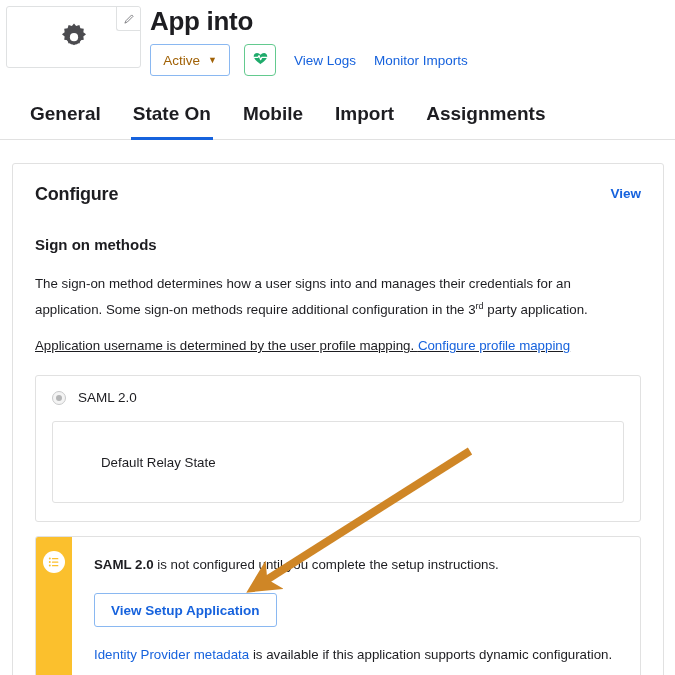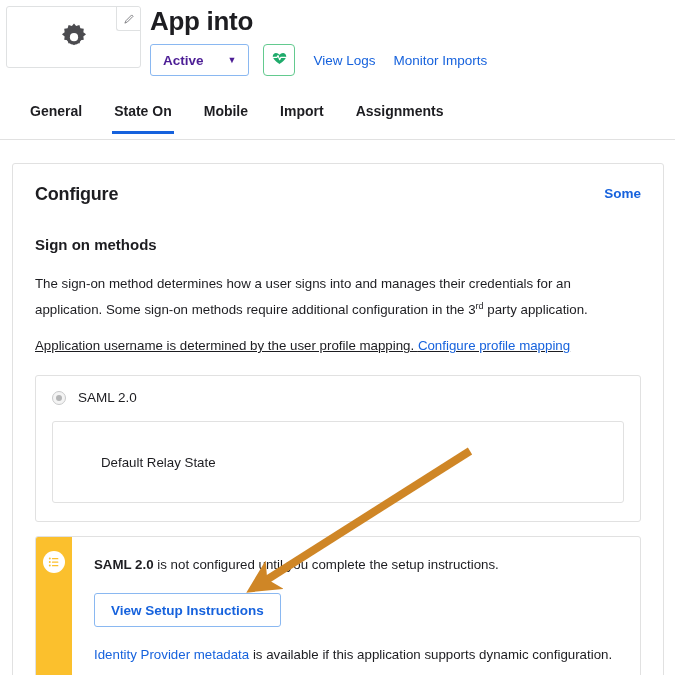--- a/index.html
+++ b/index.html
@@ -67,28 +67,28 @@
     align-items: center;
   }
 
   .status-btn {
     height: 32px;
     min-width: 80px;
     padding: 0 12px;
     border: 1px solid #8ab8f1;
     border-radius: 3px;
     background: #fff;
-    color: #4c1d95;
+    color: #a16207;
     font-size: 13.5px;
-    font-weight: bold;
+    font-weight: normal;
     font-family: "Liberation Sans", sans-serif;
     display: flex;
     align-items: center;
     justify-content: center;
-    gap: 24px;
+    gap: 8px;
     cursor: pointer;
   }
   .status-btn .caret {
     font-size: 9px;
     line-height: 1;
   }
 
   .health-btn {
     margin-left: 14px;
     width: 32px; height: 32px;
@@ -116,21 +116,21 @@
     left: 0; top: 100px;
     width: 675px; height: 40px;
     border-bottom: 1px solid #e1e1e1;
     display: flex;
     align-items: flex-start;
     padding-left: 14px;
   }
   .tab {
     position: relative;
     padding: 3px 16px 14px 16px;
-    font-size: 14px;
+    font-size: 19px;
     font-weight: bold;
     color: #1d1d21;
     cursor: pointer;
     white-space: nowrap;
   }
   .tab.active { color: #1d1d21; }
   .tab.active::after {
     content: "";
     position: absolute;
     left: 14px; right: 14px;
@@ -360,21 +360,21 @@
     <div class="tab active">State On</div>
     <div class="tab">Mobile</div>
     <div class="tab">Import</div>
     <div class="tab">Assignments</div>
   </div>
 
   <div class="settings-card">
 
     <div class="card-head">
       <div class="card-title">Configure</div>
-      <a class="edit-link">Some</a>
+      <a class="edit-link">View</a>
     </div>
 
     <div class="section-title">Sign on methods</div>
 
     <p class="body-copy"><span>The sign-on method determines how a user signs into and manages their credentials for an application. Some sign-on methods require additional configuration in the 3</span><sup>rd</sup><span> party application.</span></p>
 
     <p class="body-copy second"><span>Application username is determined by the user profile mapping. </span><a class="inline-link">Configure profile mapping</a></p>
 
     <div class="saml-panel">
       <div class="radio-row">
@@ -395,21 +395,21 @@
             <circle cx="3.2" cy="8" r="1.1" fill="#fbc02d"></circle>
             <rect x="5.6" y="7.3" width="7.4" height="1.5" rx="0.6" fill="#fbc02d"></rect>
             <circle cx="3.2" cy="12" r="1.1" fill="#fbc02d"></circle>
             <rect x="5.6" y="11.3" width="7.4" height="1.5" rx="0.6" fill="#fbc02d"></rect>
           </svg>
         </span>
       </div>
       <div class="callout-body">
         <div class="callout-text"><b>SAML 2.0</b><span> is not configured until you complete the setup instructions.</span></div>
 
-        <button class="setup-btn">View Setup Instructions</button>
+        <button class="setup-btn">View Setup Application</button>
 
         <div class="callout-footer"><a class="inline-link">Identity Provider metadata</a><span> is available if this application supports dynamic configuration.</span></div>
       </div>
     </div>
   </div>
 
   <svg class="annotation-arrow" viewBox="0 0 675 675">
     <defs>
       <marker id="arrowhead" markerWidth="4.2" markerHeight="4.2" refX="1.6" refY="2.1" orient="auto" markerUnits="strokeWidth">
         <path d="M0,0 L4.2,2.1 L0,4.2 L1.1,2.1 Z" fill="#cf8626"></path>

